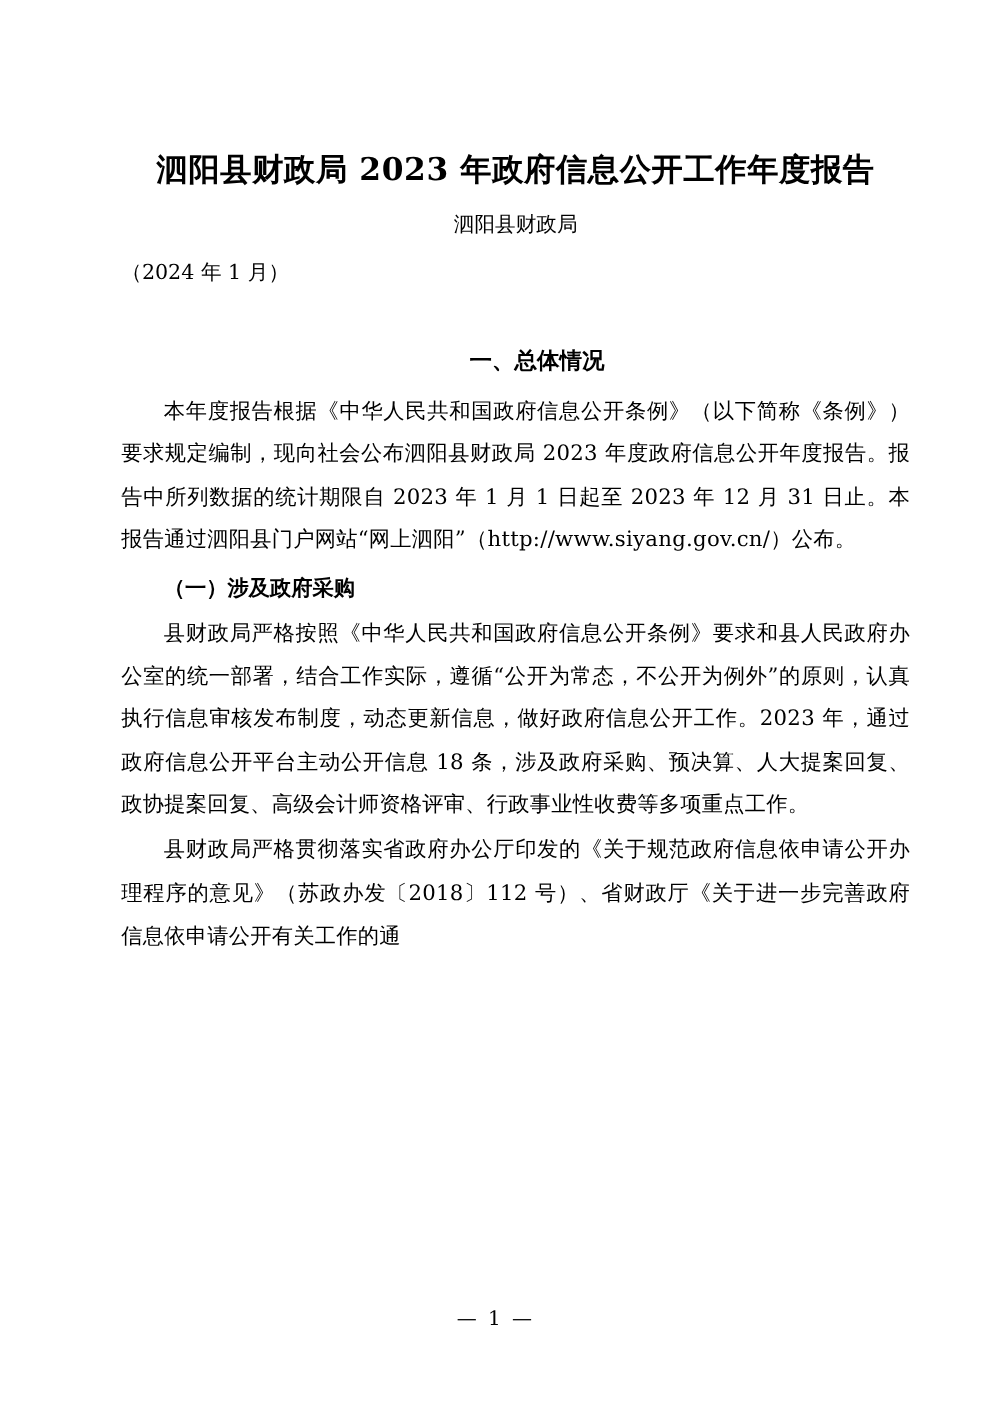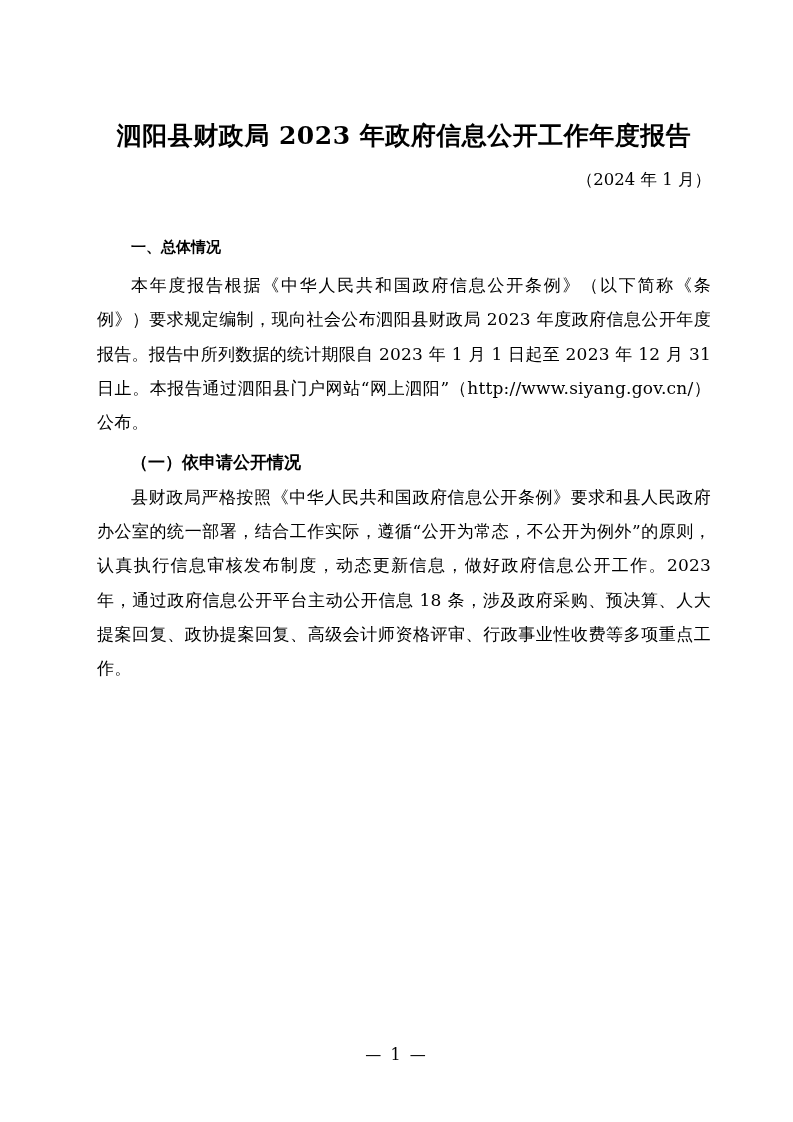--- a/index.html
+++ b/index.html
@@ -12,50 +12,51 @@
     height: 1122px;
     overflow: hidden;
     font-family: "DejaVu Serif", "Liberation Serif", serif;
     color: #000000;
   }
   .page {
     position: relative;
     width: 793px;
     height: 1122px;
     box-sizing: border-box;
-    padding: 118px 82px 40px 97px;
+    padding: 118px 65px 40px 97px;
     background: #ffffff;
   }
   .doc-title {
     text-align: center;
     font-size: 25px;
     font-weight: bold;
     letter-spacing: 0.5px;
     line-height: 1.4;
     margin: 0 0 14px 0;
     font-family: "DejaVu Serif", "Liberation Serif", serif;
   }
   .doc-issuer {
     text-align: center;
     font-size: 16.5px;
     line-height: 1.6;
     margin: 0 0 12px 0;
   }
   .doc-date {
-    text-align: right;
+    text-align: left;
     font-size: 16.5px;
     line-height: 1.6;
     margin: 0 0 40px 0;
   }
   .section-heading {
-    font-size: 15px;
+    font-size: 18px;
     font-weight: bold;
     line-height: 1.9;
     margin: 0 0 6px 0;
     text-indent: 34px;
+    text-align: center;
   }
   .sub-heading {
     font-size: 17px;
     font-weight: bold;
     line-height: 1.9;
     margin: 6px 0 2px 0;
     text-indent: 34px;
   }
   p.body-text {
     font-size: 17px;
@@ -75,27 +76,29 @@
     font-size: 16px;
     letter-spacing: 2px;
   }
 </style>
 </head>
 <body>
 
 <div class="page">
 
   <h1 class="doc-title">泗阳县财政局 2023 年政府信息公开工作年度报告</h1>
+  <div class="doc-issuer">泗阳县财政局</div>
   <div class="doc-date">（2024 年 1 月）</div>
 
   <h2 class="section-heading">一、总体情况</h2>
 
   <p class="body-text">本年度报告根据《中华人民共和国政府信息公开条例》（以下简称《条例》）要求规定编制，现向社会公布泗阳县财政局 2023 年度政府信息公开年度报告。报告中所列数据的统计期限自 2023 年 1 月 1 日起至 2023 年 12 月 31 日止。本报告通过泗阳县门户网站“网上泗阳”（http://www.siyang.gov.cn/）公布。</p>
 
-  <h3 class="sub-heading">（一）依申请公开情况</h3>
+  <h3 class="sub-heading">（一）涉及政府采购</h3>
 
   <p class="body-text">县财政局严格按照《中华人民共和国政府信息公开条例》要求和县人民政府办公室的统一部署，结合工作实际，遵循“公开为常态，不公开为例外”的原则，认真执行信息审核发布制度，动态更新信息，做好政府信息公开工作。2023 年，通过政府信息公开平台主动公开信息 18 条，涉及政府采购、预决算、人大提案回复、政协提案回复、高级会计师资格评审、行政事业性收费等多项重点工作。</p>
 
 
+  <p class="body-text">县财政局严格贯彻落实省政府办公厅印发的《关于规范政府信息依申请公开办理程序的意见》（苏政办发〔2018〕112 号）、省财政厅《关于进一步完善政府信息依申请公开有关工作的通</p>
 
   <div class="footer">— 1 —</div>
 
 </div>
 
 </body></html>

